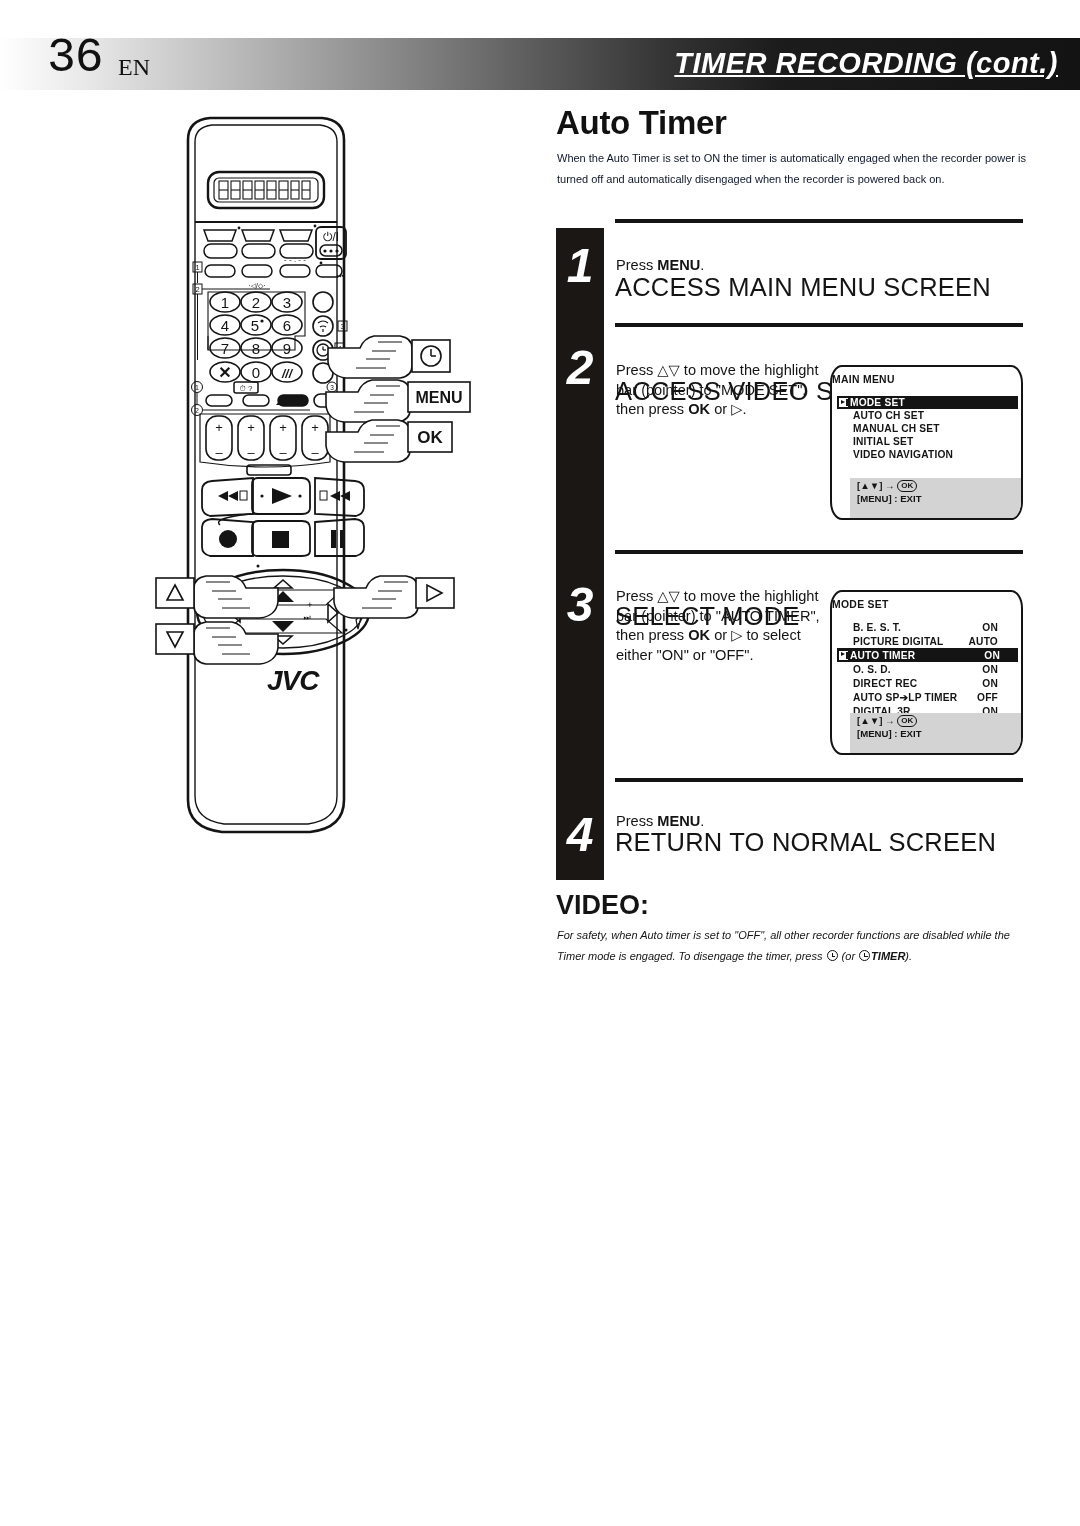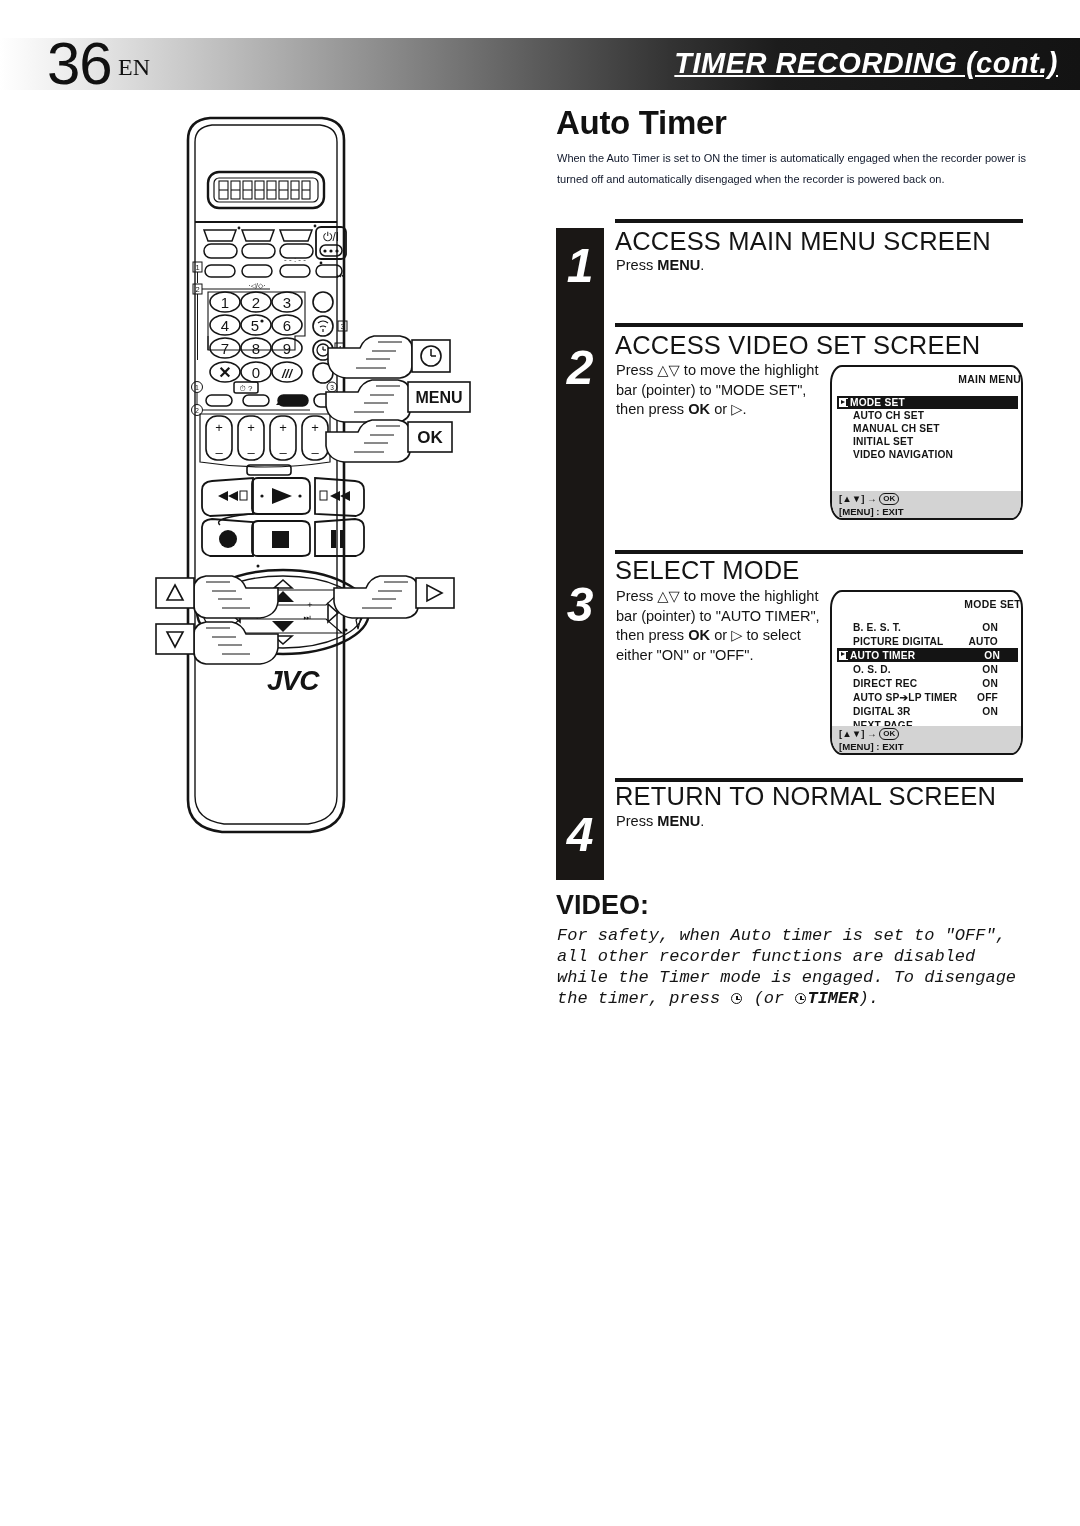--- a/index.html
+++ b/index.html
@@ -14,22 +14,22 @@
   }
 
   
   #header-band {
     position: absolute; left: 0; top: 38px; width: 1080px; height: 52px;
     background: linear-gradient(to right, #ffffff 0%, #e8e8e8 8%, #b9b9b9 22%,
                 #8a8a8a 36%, #5a5a5a 50%, #333333 62%, #1c1c1c 72%, #131313 100%);
   }
   #page-number {
     position: absolute; left: 47px; top: 34px;
-    font-family: Liberation Sans, sans-serif;
-    font-size: 60px; font-weight: 400; color: #111; letter-spacing: -1px;
+    font-family: Liberation Mono, monospace;
+    font-size: 48px; font-weight: 400; color: #111; letter-spacing: -1px;
     line-height: 1;
   }
   #page-lang {
     position: absolute; left: 118px; top: 54px;
     font-family: "Liberation Serif", serif;
     font-size: 24px; font-weight: 400; color: #111;
     letter-spacing: 0px;
   }
   #header-title {
     position: absolute; right: 22px; top: 47px;
@@ -64,21 +64,21 @@
   #step-num-2 { top: 338px; }
   #step-num-3 { top: 575px; }
   #step-num-4 { top: 805px; }
 
   .step-rule {
     position: absolute; left: 615px; width: 408px; height: 4px; background: #141414;
   }
   .step-head {
     position: absolute; left: 615px;
     font-size: 25.5px; font-weight: 500; color: #141414;
-    letter-spacing: 0.2px; white-space: nowrap;
+    letter-spacing: 0.2px; white-space: nowrap; margin-top: 46px;
   }
   .step-body {
     position: absolute; left: 616px;
     font-size: 14.6px; line-height: 19.5px; color: #141414;
   }
   .step-body b { font-weight: bold; }
 
   #step-rule-1 { top: 219px; }
   #step-head-1 { top: 227px; }
   #step-body-1 { top: 256px; width: 300px; }
@@ -95,21 +95,21 @@
   #step-head-4 { top: 782px; }
   #step-body-4 { top: 812px; width: 300px; }
 
   
   #note-title {
     position: absolute; left: 556px; top: 890px;
     font-size: 27px; font-weight: bold; color: #141414;
   }
   #note-body {
     position: absolute; left: 557px; top: 925px; width: 470px;
-    font-size: 17px; line-height: 21px; font-style: italic; color: #141414; font-family: Liberation Mono, monospace;
+    font-size: 11px; line-height: 21px; font-style: italic; color: #141414;
   }
   #note-body b { font-weight: bold; font-style: italic; }
   .inline-clock {
     display: inline-block; width: 11px; height: 11px; border: 1.3px solid #141414;
     border-radius: 50%; position: relative; vertical-align: -1px; margin: 0 1px;
   }
   .inline-clock::before {
     content: ""; position: absolute; left: 4px; top: 2px;
     width: 1.3px; height: 4px; background: #141414;
   }
@@ -123,21 +123,21 @@
     position: absolute;
     background: #ffffff;
     border: 2px solid #141414;
     border-radius: 12px / 18px;
     overflow: hidden;
   }
   #osd-main-menu { left: 830px; top: 365px; width: 193px; height: 155px; }
   #osd-mode-set  { left: 830px; top: 590px; width: 193px; height: 165px; }
 
   .osd-title {
-    text-align: right; font-size: 10.4px; font-weight: bold; color: #141414;
+    text-align: left; font-size: 10.4px; font-weight: bold; color: #141414;
     letter-spacing: 0.3px; margin-top: 7px;
   }
   .osd-rows { margin-top: 11px; padding: 0 9px; }
   .osd-row {
     display: flex; justify-content: space-between; align-items: center;
     font-size: 10.2px; font-weight: bold; color: #141414;
     height: 13px; letter-spacing: 0.2px; padding-left: 12px;
     white-space: nowrap;
   }
   .osd-row .lbl { position: relative; }
@@ -161,22 +161,22 @@
   .osd-row.highlight .ptr::after {
     content: ""; position: absolute; right: 0.5px; top: 1px;
     width: 1.5px; height: 7px; background: #141414;
   }
   .osd-row.highlight .val { padding-right: 14px; }
   #osd-mode-set .osd-rows { margin-top: 10px; }
   #osd-mode-set .osd-row { height: 14px; }
   #osd-mode-set .osd-row.highlight { margin-right: -6px; }
 
   .osd-footer {
-    position: absolute; left: 0; bottom: 0; width: 100%;
-    background: #d3d3d3; padding: 2px 0 0 7px;
+    position: absolute; left: 18px; bottom: 0; width: 100%;
+    background: #d3d3d3; padding: 2px 0 13px 7px;
   }
   .osd-footer-line {
     font-size: 9.6px; font-weight: bold; color: #141414;
     line-height: 12.5px; white-space: nowrap;
   }
   .ok-pill {
     display: inline-block; border: 1.2px solid #141414; border-radius: 6px;
     padding: 0 3px; font-size: 8px; font-weight: bold; line-height: 10px;
     vertical-align: 1px;
   }

